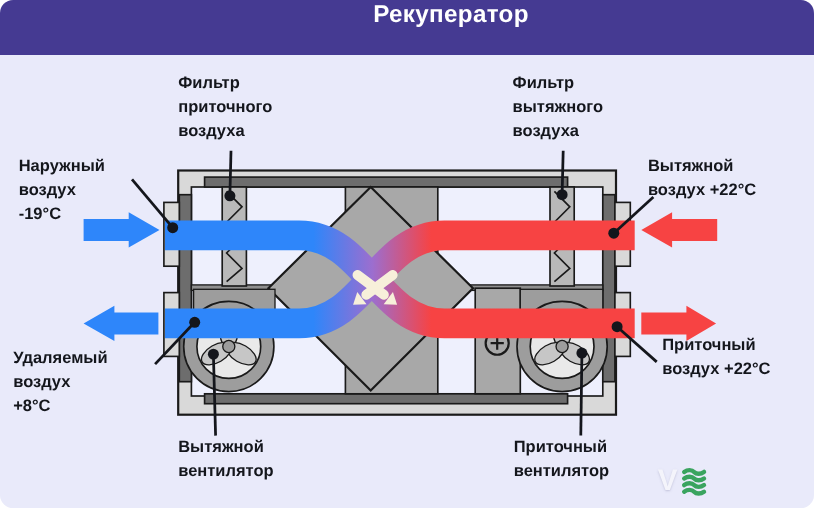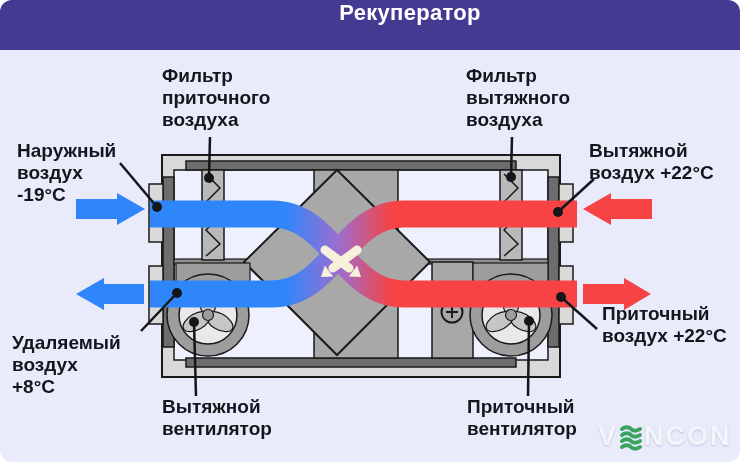--- a/index.html
+++ b/index.html
@@ -10,21 +10,21 @@
   }
   .header{
     position:absolute;left:0;top:0;width:740px;height:50px;
     background:#453a92;display:flex;justify-content:center;padding-left:40px;
   }
   .header .title{
     color:#ffffff;font-size:22px;font-weight:700;letter-spacing:.3px;
   }
   svg.canvas{position:absolute;left:0;top:0;}
   .label{
-    position:absolute;color:#14161c;font-size:19px;line-height:22px;
+    position:absolute;color:#14161c;font-size:15px;line-height:22px;
     font-weight:700;white-space:pre-line;
   }
   .logo{
     position:absolute;left:598px;top:421px;display:flex;align-items:center;
     font-weight:700;font-size:27px;color:#f4f4fb;letter-spacing:2px;
     text-shadow:0 1px 2px rgba(120,120,160,.35);
   }
   .logo .e-icon{margin:2px 1px 0 1px;display:block;}
 </style>
 </head>
@@ -145,36 +145,35 @@
 приточного
 воздуха</div>
   <div class="label" style="left:466px;top:65px;">Фильтр
 вытяжного
 воздуха</div>
   <div class="label" style="left:17px;top:140px;">Наружный
 воздух
 -19°C</div>
   <div class="label" style="left:589px;top:140px;">Вытяжной
 воздух +22°C</div>
-  <div class="label" style="left:12px;top:332px;">Удаляемый
+  <div class="label" style="left:12px;top:315px;">Удаляемый
 воздух
 +8°C</div>
   <div class="label" style="left:602px;top:303px;">Приточный
 воздух +22°C</div>
   <div class="label" style="left:162px;top:396px;">Вытяжной
 вентилятор</div>
   <div class="label" style="left:467px;top:396px;">Приточный
 вентилятор</div>
 
   <div class="logo">
     <span>V</span>
     <svg class="e-icon" width="24" height="26" viewBox="0 0 24 26">
       <g fill="none" stroke="#3aa45f" stroke-width="4" stroke-linecap="round">
         <path d="M3 4  C6 1.8 10 1.8 12 4  C14 6.2 18 6.2 21 4"></path>
         <path d="M3 10 C6 7.8 10 7.8 12 10 C14 12.2 18 12.2 21 10"></path>
         <path d="M3 16 C6 13.8 10 13.8 12 16 C14 18.2 18 18.2 21 16"></path>
         <path d="M3 22 C6 19.8 10 19.8 12 22 C14 24.2 18 24.2 21 22"></path>
       </g>
     </svg>
-    <span>NCON</span>
   </div>
 
 </div>
 
 </body></html>

